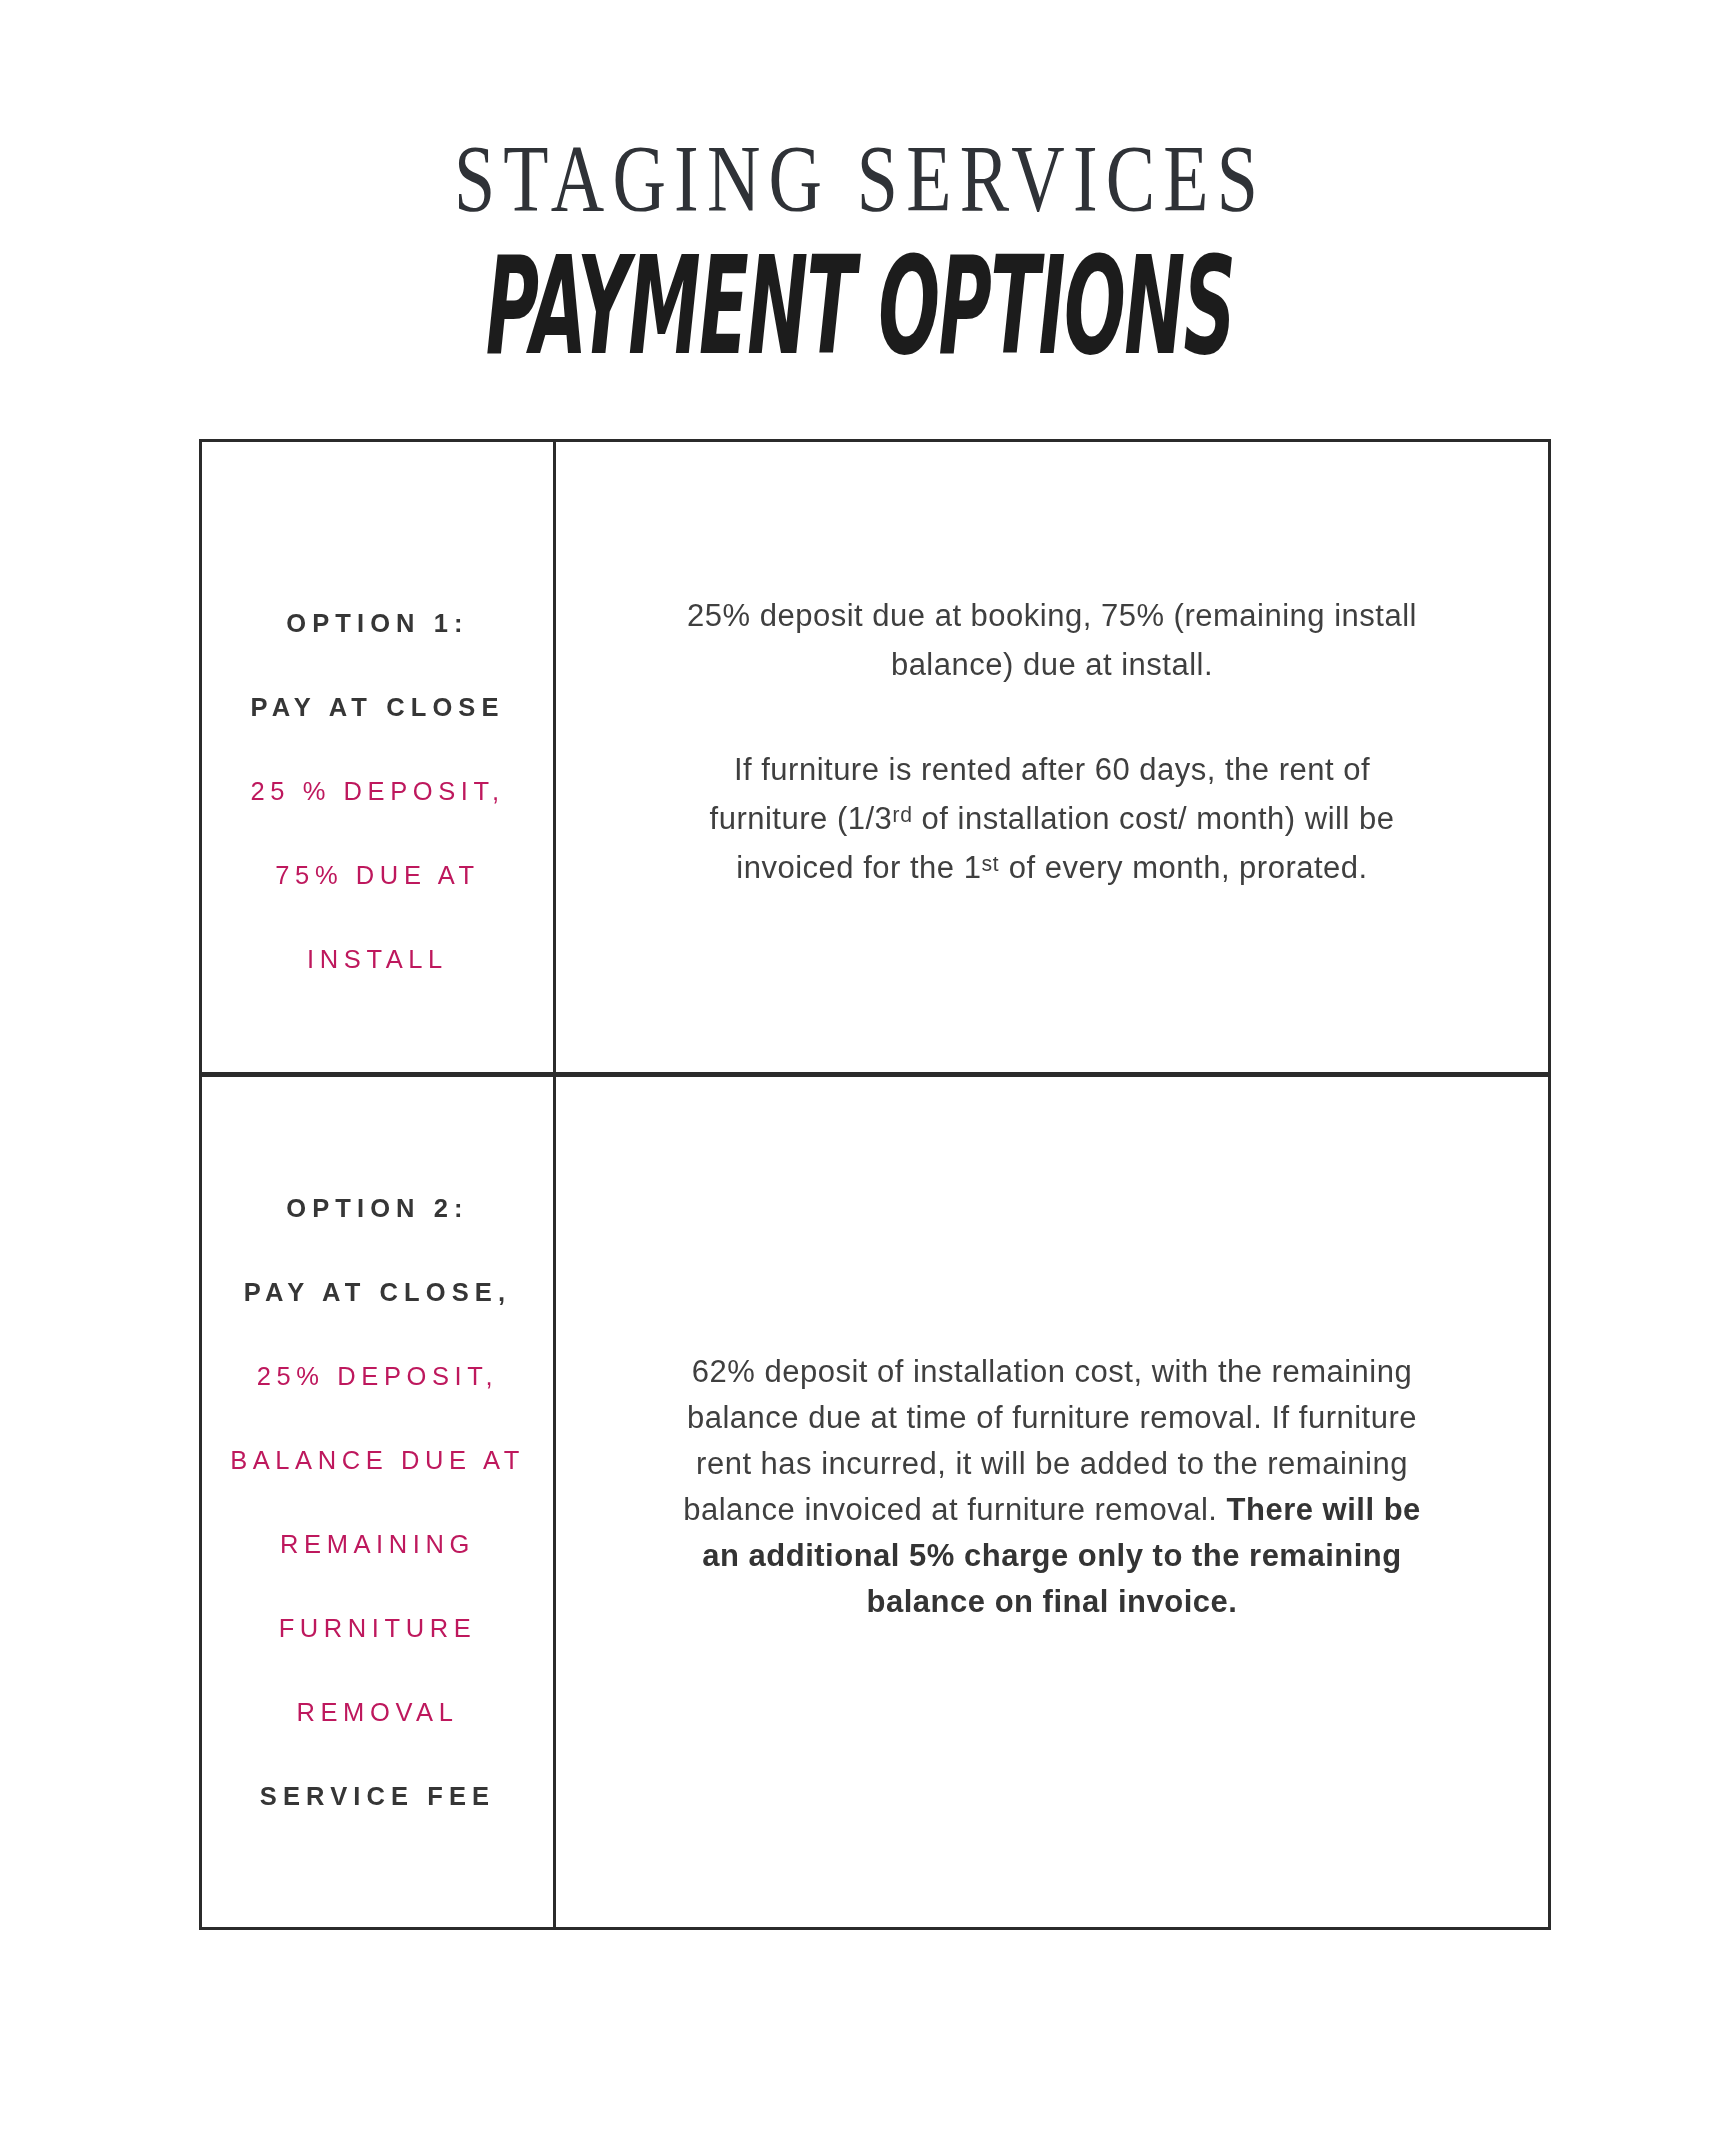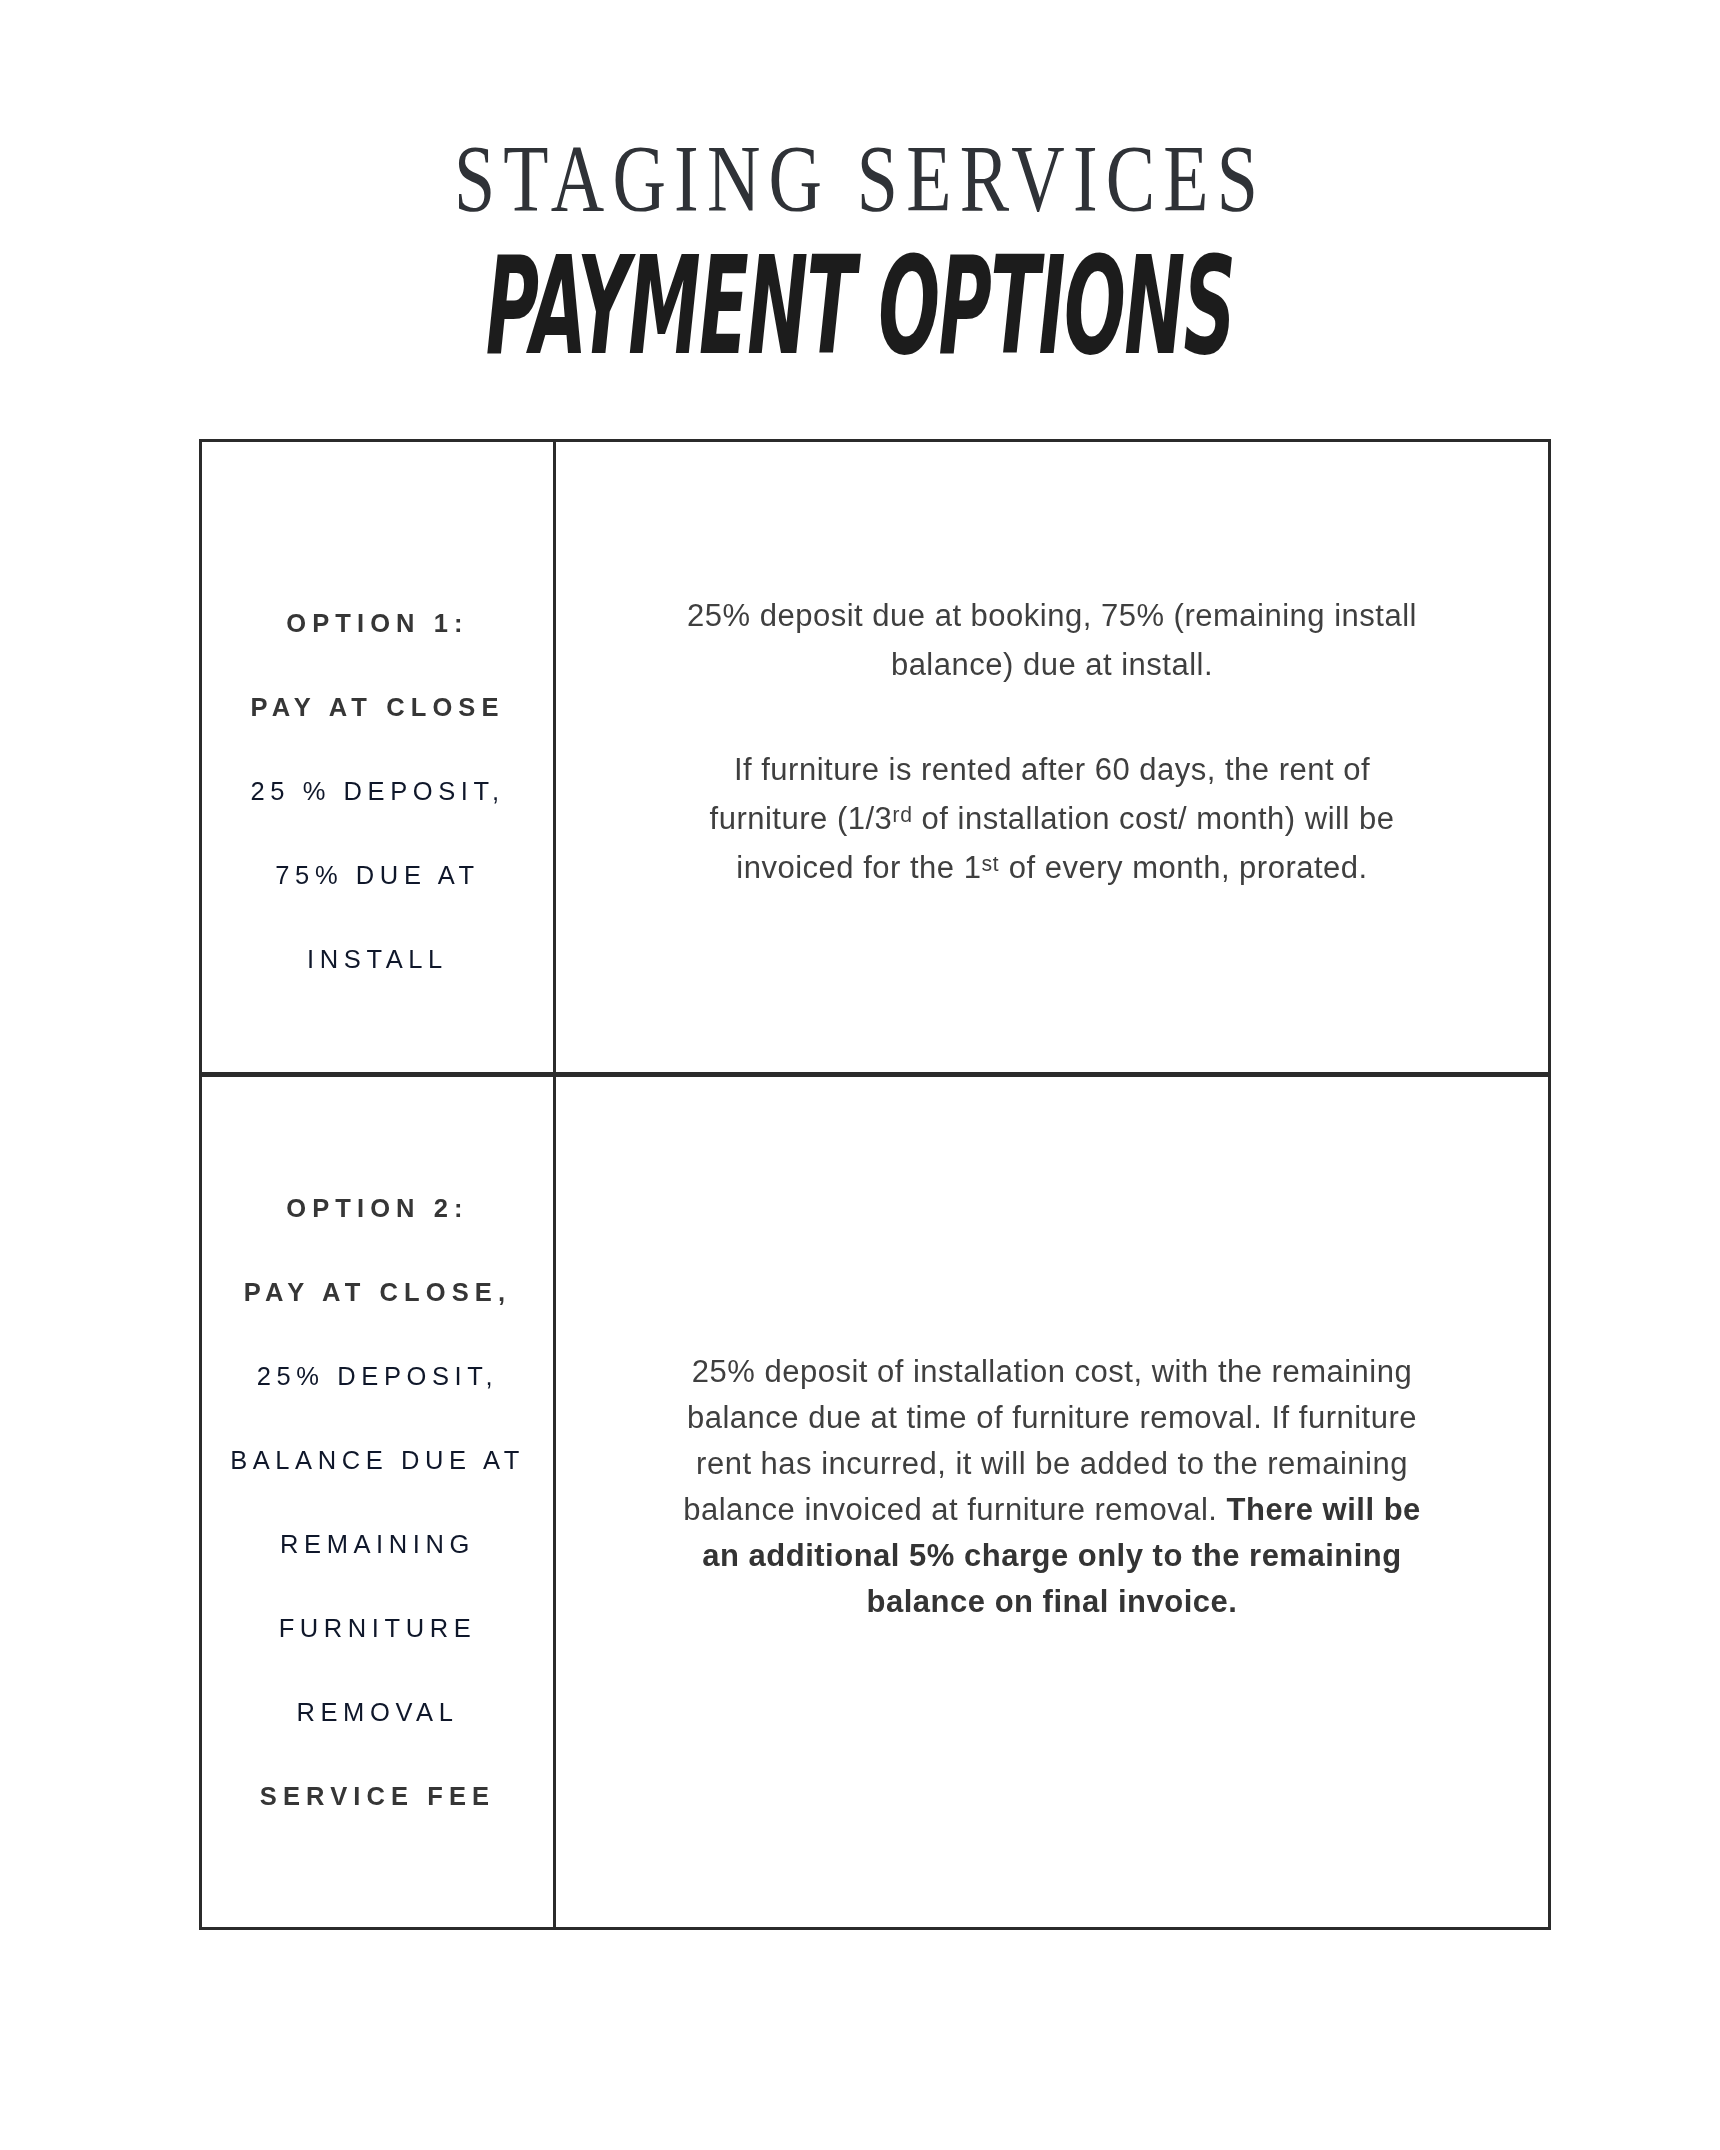--- a/index.html
+++ b/index.html
@@ -68,21 +68,21 @@
     justify-content:center;
     align-items:center;
     text-align:right;
   }
   .label-cell.row1 { padding-top:67px; }
 
   .label-line {
     font-size:25.5px;
     line-height:84px;
     letter-spacing:5.6px;
-    color:#0f172a;
+    color:#be185d;
     white-space:nowrap;
   }
   .label-line.bold {
     font-weight:bold;
     color:#363636;
     letter-spacing:6.1px;
   }
 
   .desc-cell {
     display:flex;
@@ -139,21 +139,21 @@
       <div class="label-line bold">PAY AT CLOSE,</div>
       <div class="label-line">25% DEPOSIT,</div>
       <div class="label-line">BALANCE DUE AT</div>
       <div class="label-line">REMAINING</div>
       <div class="label-line">FURNITURE</div>
       <div class="label-line">REMOVAL</div>
       <div class="label-line bold">SERVICE FEE</div>
     </div>
 
     <div class="cell desc-cell row2">
-      <p class="desc-para"><span>25% deposit of installation cost, with the remaining
+      <p class="desc-para"><span>62% deposit of installation cost, with the remaining
 balance due at time of furniture removal. If furniture
 rent has incurred, it will be added to the remaining
 balance invoiced at furniture removal. </span><span class="bold-seg">There will be
 an additional 5% charge only to the remaining
 balance on final invoice.</span></p>
     </div>
 
   </div>
 </div>
 

